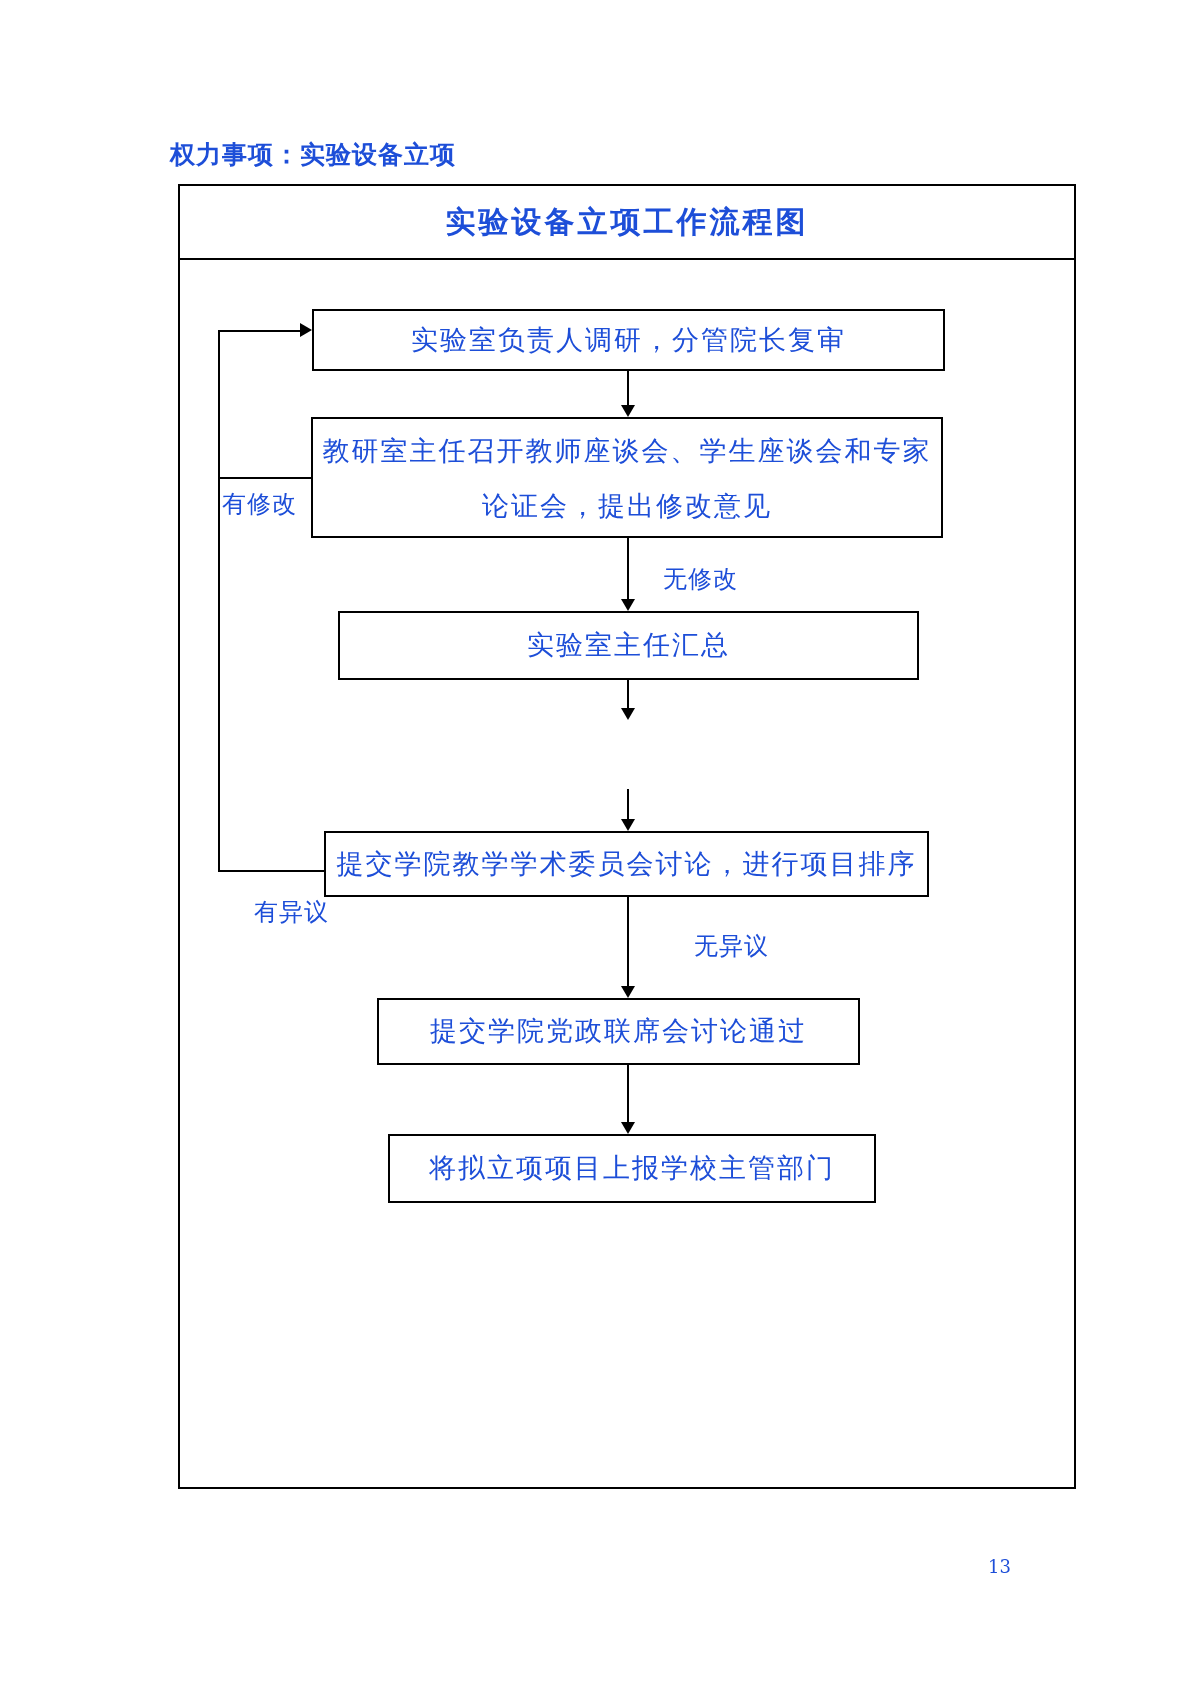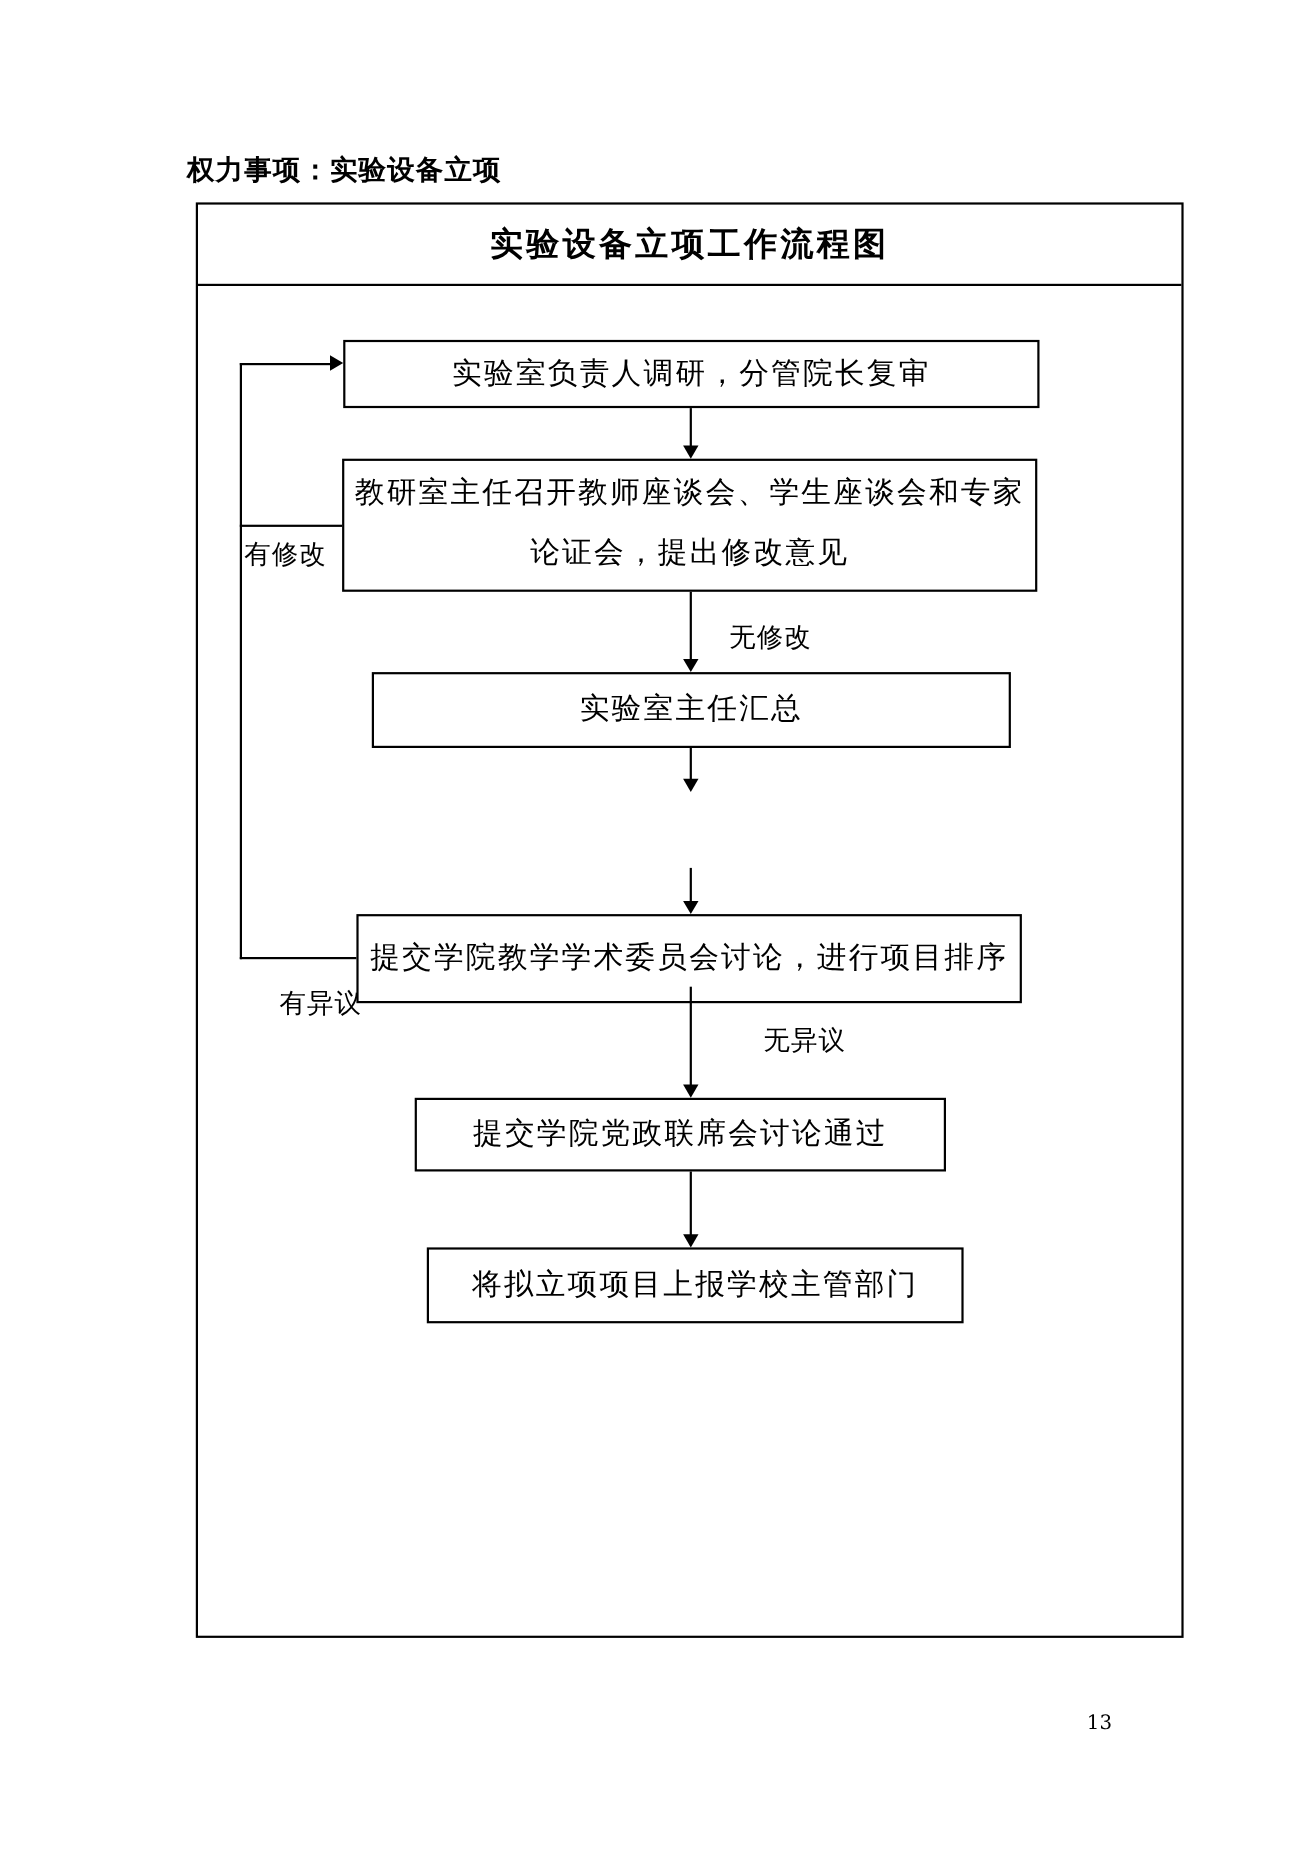--- a/index.html
+++ b/index.html
@@ -1,19 +1,19 @@
 <!DOCTYPE html>
 <html><head>
 <meta charset="utf-8">
 <style>
   * { margin:0; padding:0; box-sizing:border-box; }
   html,body { background:#e8e8e8; }
   .page {
     position:relative; width:1191px; height:1684px; background:#ffffff;
-    font-family:"DejaVu Serif","Liberation Serif",serif; color:#000000;
+    font-family:"DejaVu Serif","Liberation Serif",serif; color:#1d4ed8;
     margin:0 auto; overflow:hidden;
   }
   .heading {
     position:absolute; left:170px; top:138px;
     font-size:25px; font-weight:bold; letter-spacing:1px; white-space:nowrap;
   }
   .frame {
     position:absolute; left:178px; top:184px; width:898px; height:1305px;
     border:2px solid #000;
   }
@@ -24,21 +24,21 @@
     font-weight:bold; font-size:30px; letter-spacing:3px; white-space:nowrap;
   }
   .diagram { position:absolute; left:0; right:0; top:74px; bottom:0; }
   .flow-box {
     position:absolute; border:2px solid #000; background:#fff;
     display:flex; align-items:center; justify-content:center;
     text-align:center; font-size:27px; letter-spacing:2px; line-height:1.2;
     white-space:nowrap;
   }
   .flow-box.two-line { flex-direction:column; white-space:nowrap; }
-  .flow-box.two-line .ln { line-height:55px;font-family:Liberation Mono, monospace; }
+  .flow-box.two-line .ln { line-height:55px; }
   .varrow { position:absolute; width:0; }
   .varrow .shaft { position:absolute; left:-1px; top:0; bottom:10px; width:2px; background:#000; }
   .varrow .head {
     position:absolute; bottom:0; left:-7px; width:0; height:0;
     border-left:7px solid transparent; border-right:7px solid transparent;
     border-top:12px solid #000;
   }
   .hline { position:absolute; height:2px; background:#000; }
   .vline { position:absolute; width:2px; background:#000; }
   .rhead {
@@ -67,21 +67,21 @@
       <div class="flow-box" style="left:132px; top:49px;  width:633px; height:62px;">实验室负责人调研，分管院长复审</div>
 
       <div class="flow-box two-line" style="left:131px; top:157px; width:632px; height:121px;">
         <div class="ln">教研室主任召开教师座谈会、学生座谈会和专家</div>
         <div class="ln">论证会，提出修改意见</div>
       </div>
 
       <div class="flow-box" style="left:158px; top:351px; width:581px; height:69px;">实验室主任汇总</div>
 
 
-      <div class="flow-box" style="left:144px; top:571px; width:605px; height:81px;">提交学院教学学术委员会讨论，进行项目排序</div>
+      <div class="flow-box" style="left:144px; top:571px; width:605px; height:66px;">提交学院教学学术委员会讨论，进行项目排序</div>
 
       <div class="flow-box" style="left:197px; top:738px; width:483px; height:67px;">提交学院党政联席会讨论通过</div>
 
       <div class="flow-box" style="left:208px; top:874px; width:488px; height:69px;">将拟立项项目上报学校主管部门</div>
 
       <div class="varrow" style="left:448px; top:111px; height:46px;">
         <div class="shaft"></div>
           <div class="head"></div>
       </div>
       <div class="varrow" style="left:448px; top:278px; height:73px;">

